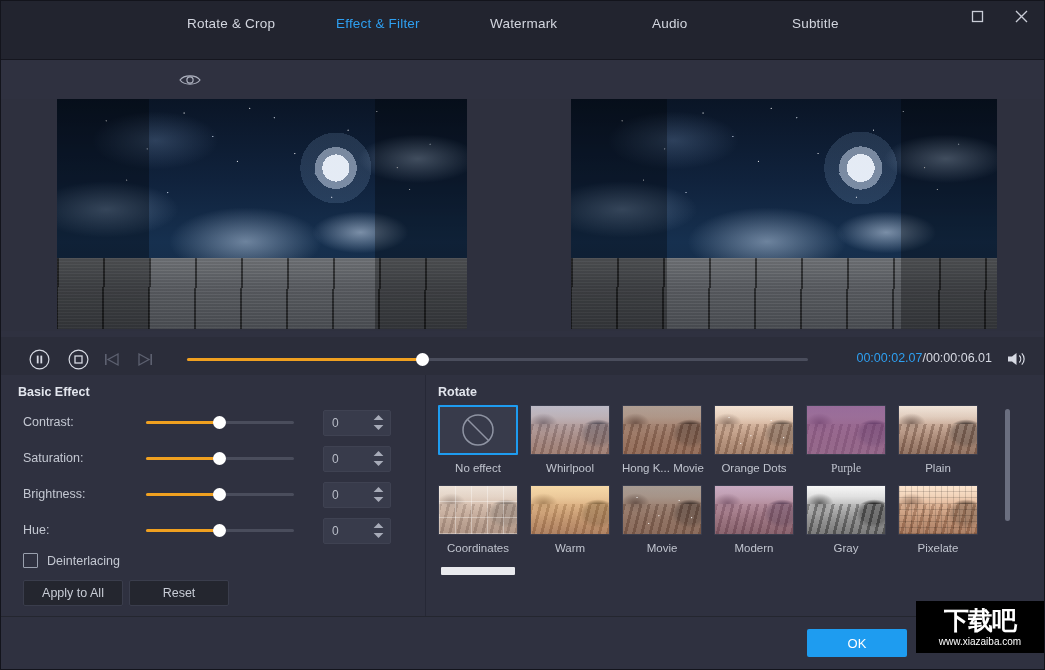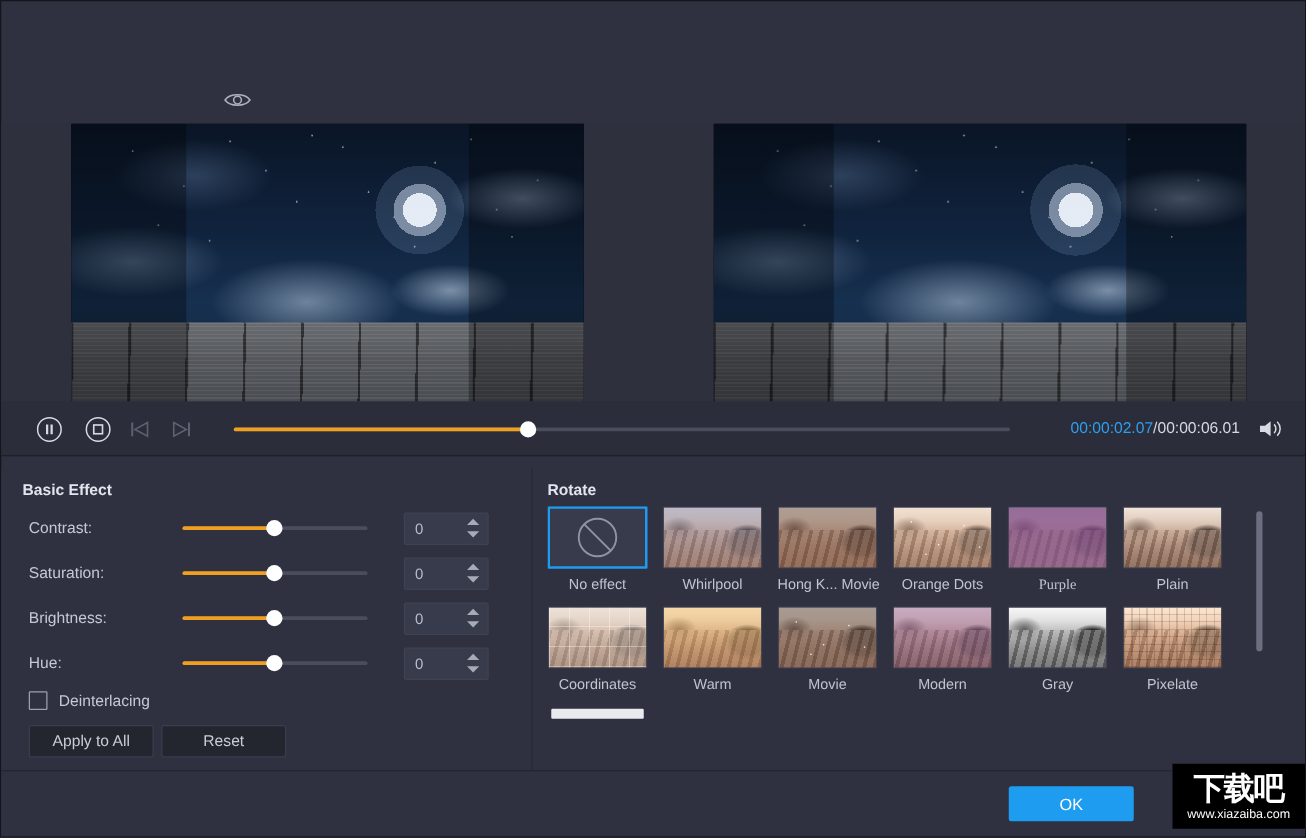--- a/index.html
+++ b/index.html
@@ -142,21 +142,21 @@
     background: repeating-linear-gradient(180deg, rgba(255,255,255,.05) 0 1px, rgba(0,0,0,.05) 1px 3px);
   }
   .pv-band {
     position: absolute; top: 0; bottom: 0;
     background: rgba(0,0,0,.30);
     pointer-events: none;
   }
 
   
   .transport {
-    position: absolute; top: 320px; left: 0; right: 0; height: 44px;
+    position: absolute; top: 336px; left: 0; right: 0; height: 44px;
     background: #2b2d3a;
     border-bottom: 1px solid #1d1f29;
   }
   .tbtn {
     position: absolute; top: 12px;
     width: 21px; height: 21px;
     display: flex; align-items: center; justify-content: center;
     cursor: pointer; color: #d7dae3;
   }
   .tbtn.dim { color: #5d6170; }
@@ -317,38 +317,59 @@
   }
   .ok-btn {
     position: absolute; left: 806px; top: 12px;
     width: 100px; height: 28px;
     background: #1e9cf0; color: #fff; border: none; border-radius: 2px;
     font-size: 13px; cursor: pointer;
     display: flex; align-items: center; justify-content: center;
     font-family: "Liberation Sans", sans-serif;
   }
   .watermark {
-    position: absolute; right: 0; bottom: 6px;
-    width: 106px; height: 52px;
+    position: absolute; right: 0; bottom: 16px;
+    width: 128px; height: 52px;
     background: #000;
     display: flex; flex-direction: column;
     align-items: center; justify-content: center; text-align: right;
   }
   .wm-top {
     color: #fff; font-size: 25px; font-weight: bold; line-height: 1;
     letter-spacing: -1px;
     font-family: "DejaVu Sans", sans-serif;
   }
   .wm-bot { color: #fff; font-size: 10px; margin-top: 3px; }
 </style>
 </head>
 <body>
 
 <div class="app">
 
+  <div class="titlebar">
+    <div class="wincontrols">
+      <div class="winbtn">
+        <svg width="13" height="13" viewBox="0 0 13 13">
+            <rect x="1.5" y="1.5" width="10" height="10" fill="none" stroke="currentColor" stroke-width="1.3"></rect>
+          </svg>
+      </div>
+      <div class="winbtn">
+        <svg width="15" height="15" viewBox="0 0 15 15">
+            <path d="M2 2 L13 13 M13 2 L2 13" stroke="currentColor" stroke-width="1.3" fill="none"></path>
+          </svg>
+      </div>
+    </div>
+    <div class="tabs">
+      <div class="tab tab-rotate">Rotate &amp; Crop</div>
+      <div class="tab tab-effect active">Effect &amp; Filter</div>
+      <div class="tab tab-water">Watermark</div>
+      <div class="tab tab-audio">Audio</div>
+      <div class="tab tab-subtitle">Subtitle</div>
+    </div>
+  </div>
 
   <div class="eye-btn">
     <svg width="22" height="14" viewBox="0 0 22 14">
       <path d="M1 7 C5 1.5, 17 1.5, 21 7 C17 12.5, 5 12.5, 1 7 Z" fill="none" stroke="currentColor" stroke-width="1.2"></path>
       <circle cx="11" cy="7" r="3.1" fill="none" stroke="currentColor" stroke-width="1.2"></circle>
     </svg>
   </div>
 
   <div class="previews">
     <div class="preview left">

